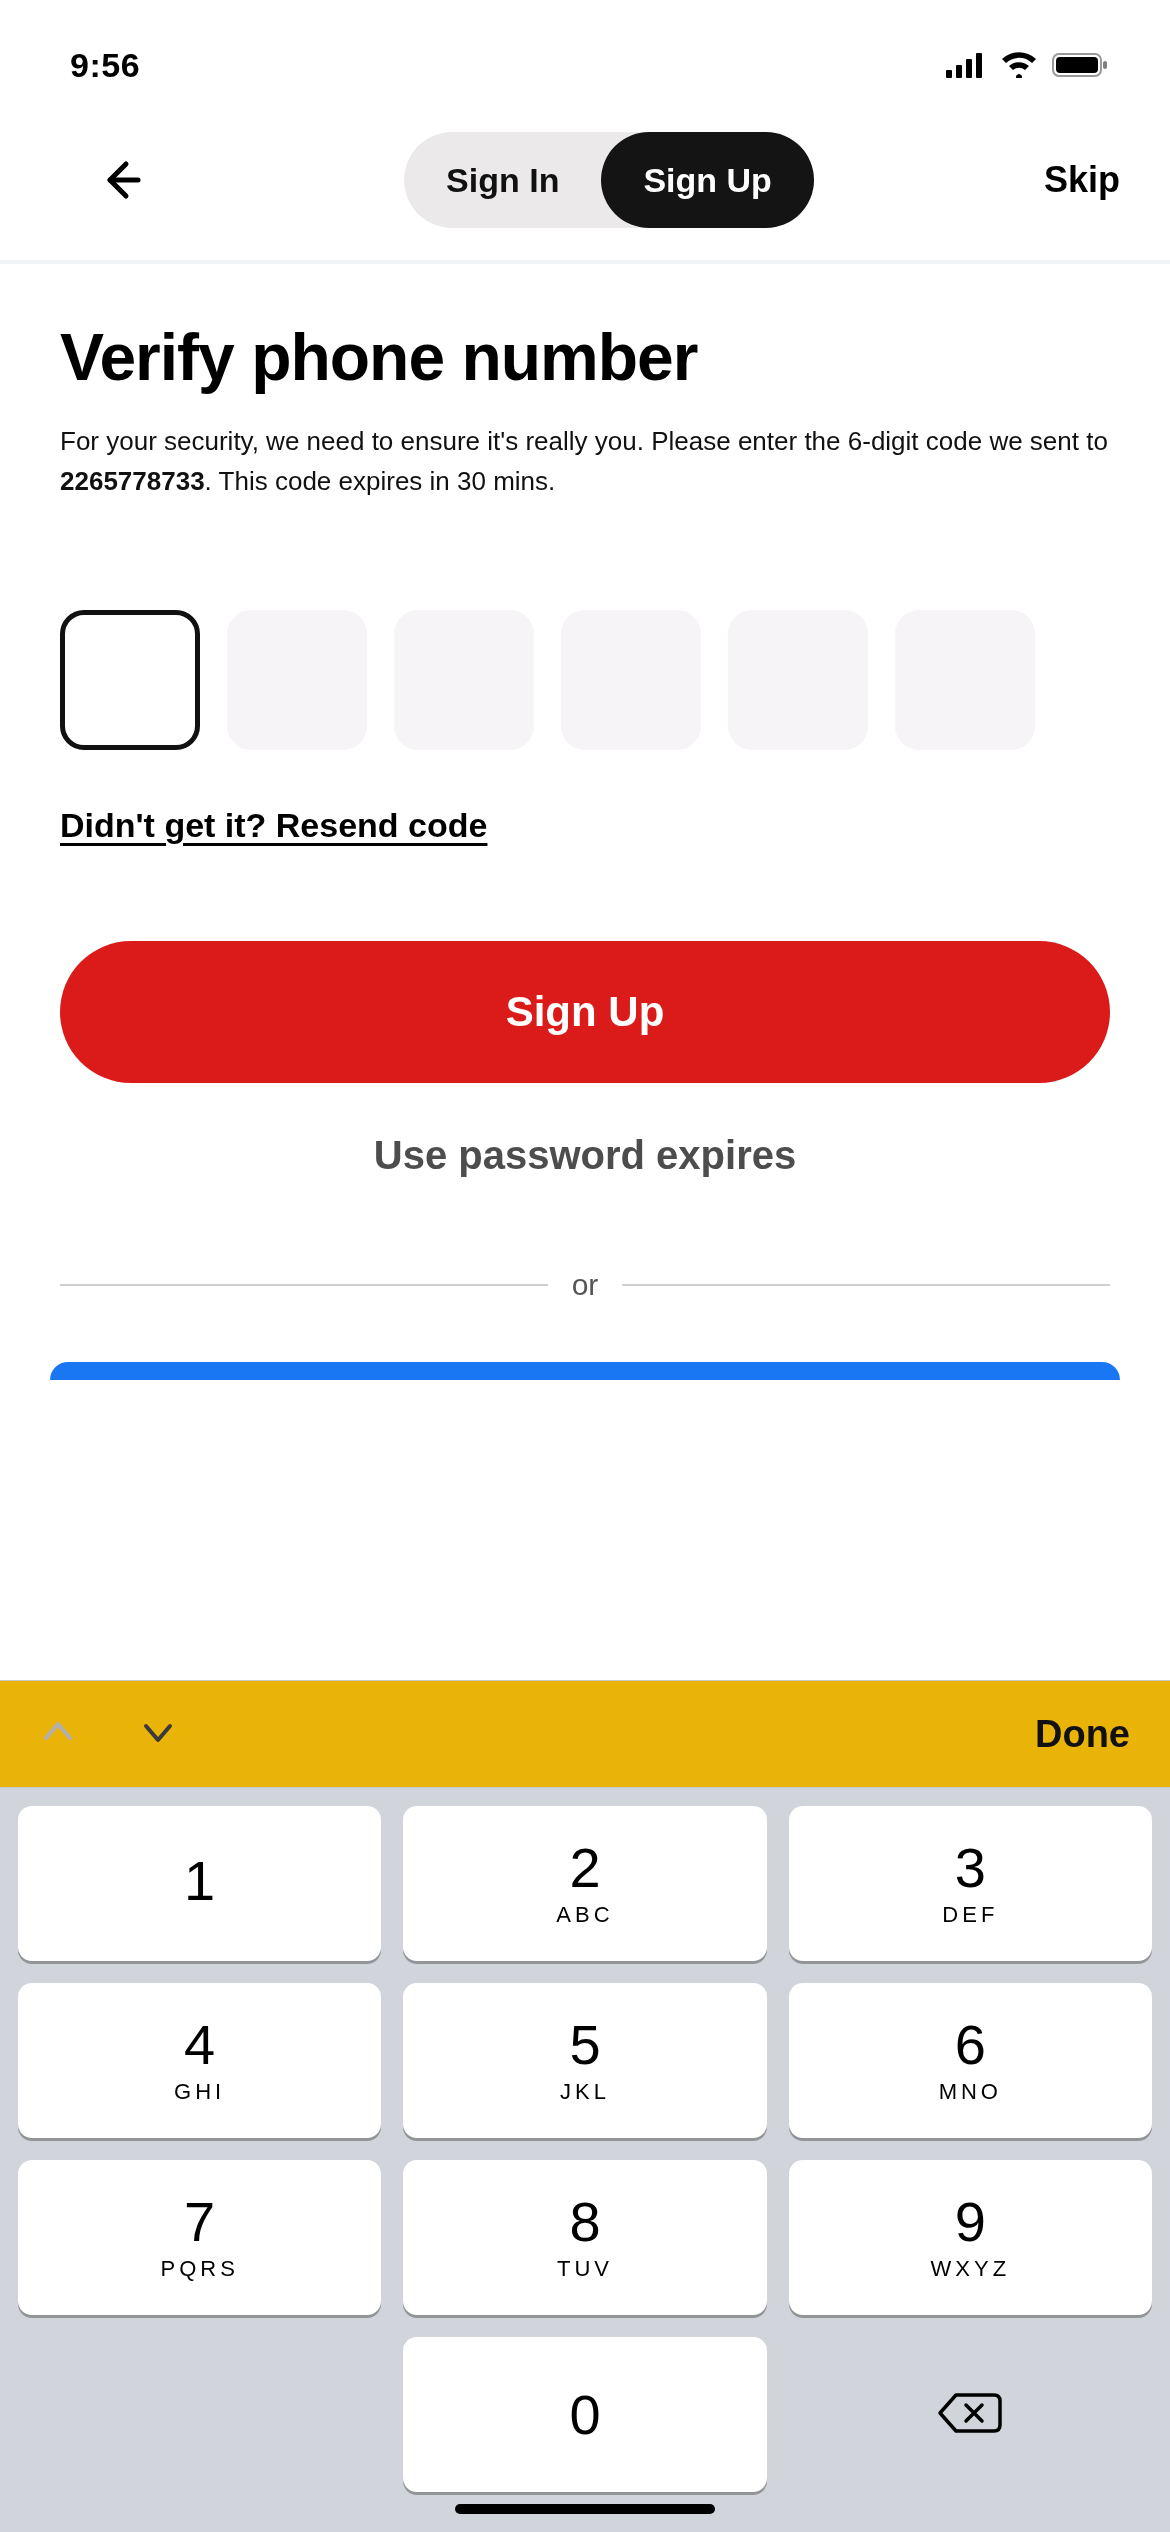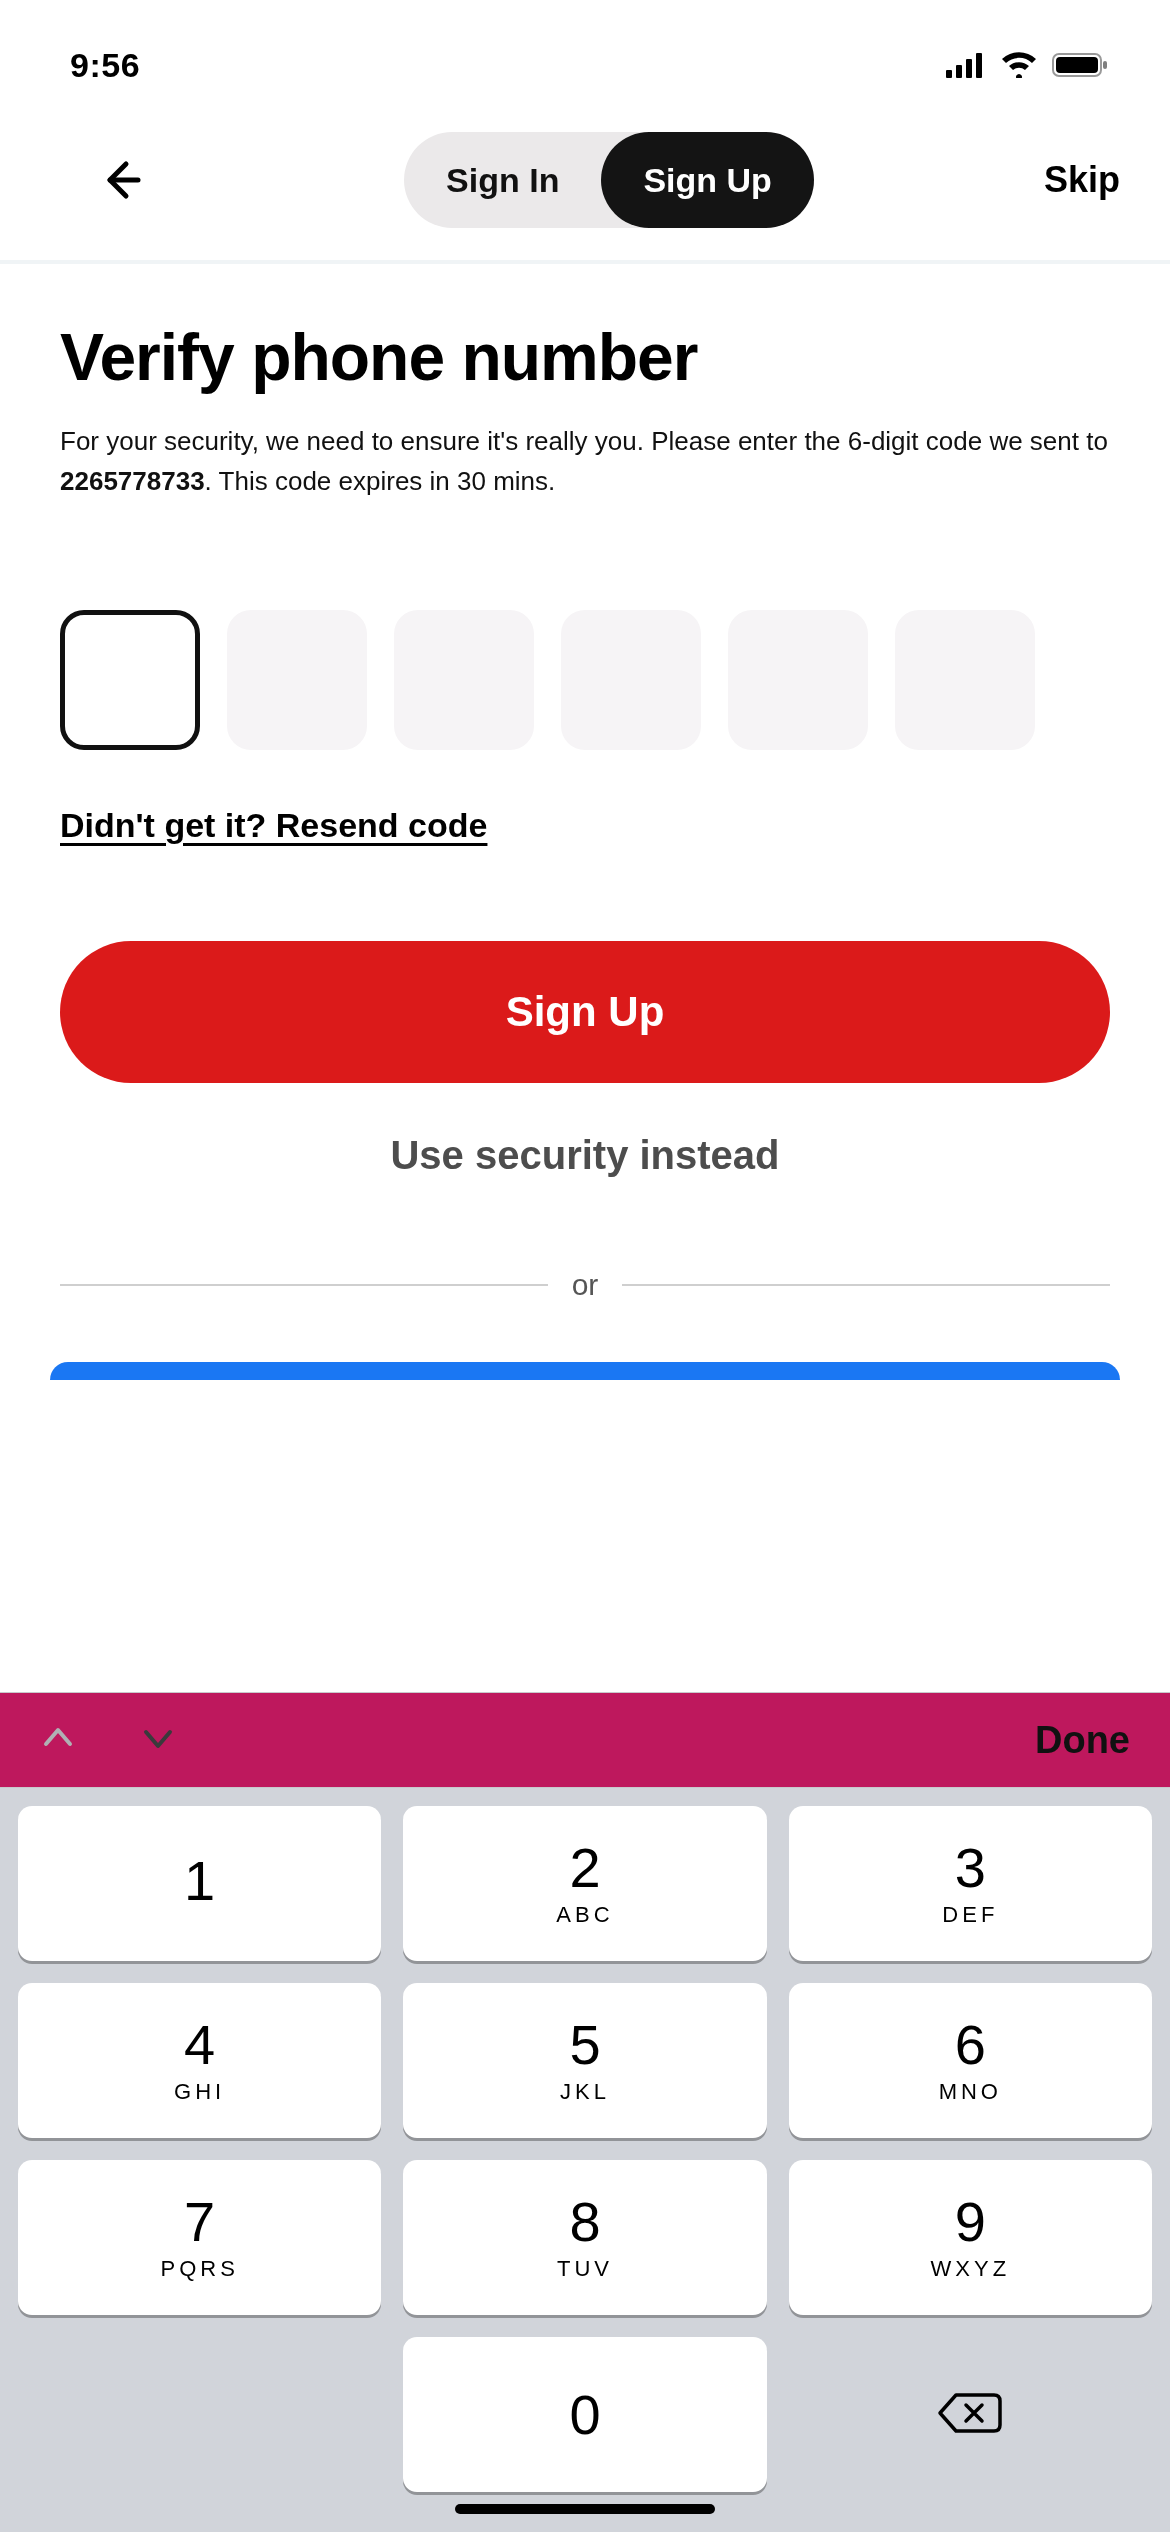--- a/index.html
+++ b/index.html
@@ -44,21 +44,21 @@
   .alt-link { text-align: center; margin-top: 50px; font-size: 40px; font-weight: 700; color: #4d4d4d; }
 
   .or-row { display: flex; align-items: center; margin-top: 90px; gap: 24px; }
   .or-row .line { flex: 1; height: 2px; background: #cfcfcf; }
   .or-row .or { font-size: 30px; color: #555; font-weight: 500; }
 
   .fb-peek { margin: 60px 50px 0 50px; height: 18px; background: #1a77f3; border-top-left-radius: 90px; border-top-right-radius: 90px; }
 
   
   .kb-wrap { position: absolute; left: 0; right: 0; bottom: 0; width: 1170px; background: #d1d4da; }
-  .kb-acc { height: 96px; background: #be185d; border-top: 1px solid #c9c9cc; border-bottom: 1px solid #c9c9cc; display: flex; align-items: center; justify-content: space-between; padding: 0 40px; gap: 19px; }
+  .kb-acc { height: 108px; background: #eab308; border-top: 1px solid #c9c9cc; border-bottom: 1px solid #c9c9cc; display: flex; align-items: center; justify-content: space-between; padding: 0 40px; gap: 19px; }
   .kb-acc-left { display: flex; gap: 64px; align-items: center; }
   .kb-done { font-size: 38px; font-weight: 600; color: #111; }
 
   .kb-pad { padding: 18px 18px 40px 18px; display: grid; grid-template-columns: repeat(3, 1fr); grid-auto-rows: 155px; gap: 22px; }
   .key { background: #fff; border-radius: 14px; box-shadow: 0 3px 0 rgba(0,0,0,0.3); display: flex; flex-direction: column; align-items: center; justify-content: center; }
   .key .num { font-size: 56px; font-weight: 400; line-height: 1; }
   .key .sub { font-size: 22px; font-weight: 400; letter-spacing: 4px; margin-top: 6px; }
   .key.blank { background: transparent; box-shadow: none; }
   .key.backspace { background: transparent; box-shadow: none; }
 
@@ -129,21 +129,21 @@
     <div class="code-box"></div>
     <div class="code-box"></div>
     <div class="code-box"></div>
     <div class="code-box"></div>
   </div>
 
   <div class="resend">Didn't get it? Resend code</div>
 
   <button class="signup-btn">Sign Up</button>
 
-  <div class="alt-link">Use security instead</div>
+  <div class="alt-link">Use password expires</div>
 
   <div class="or-row">
     <div class="line"></div>
     <div class="or">or</div>
     <div class="line"></div>
   </div>
 </div>
 
 <div class="fb-peek"></div>
 

